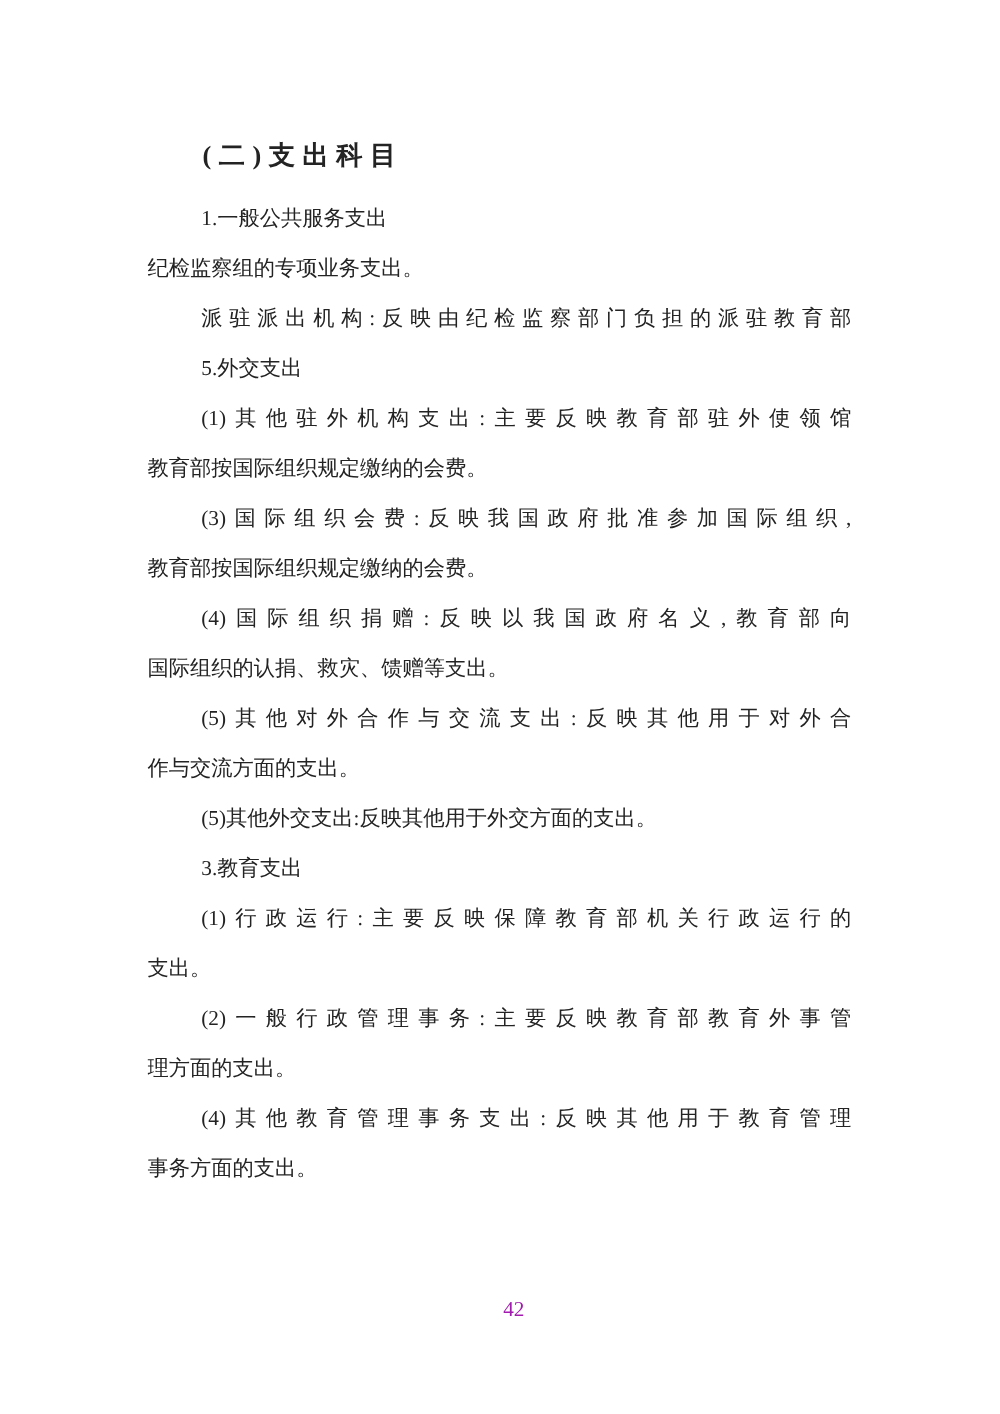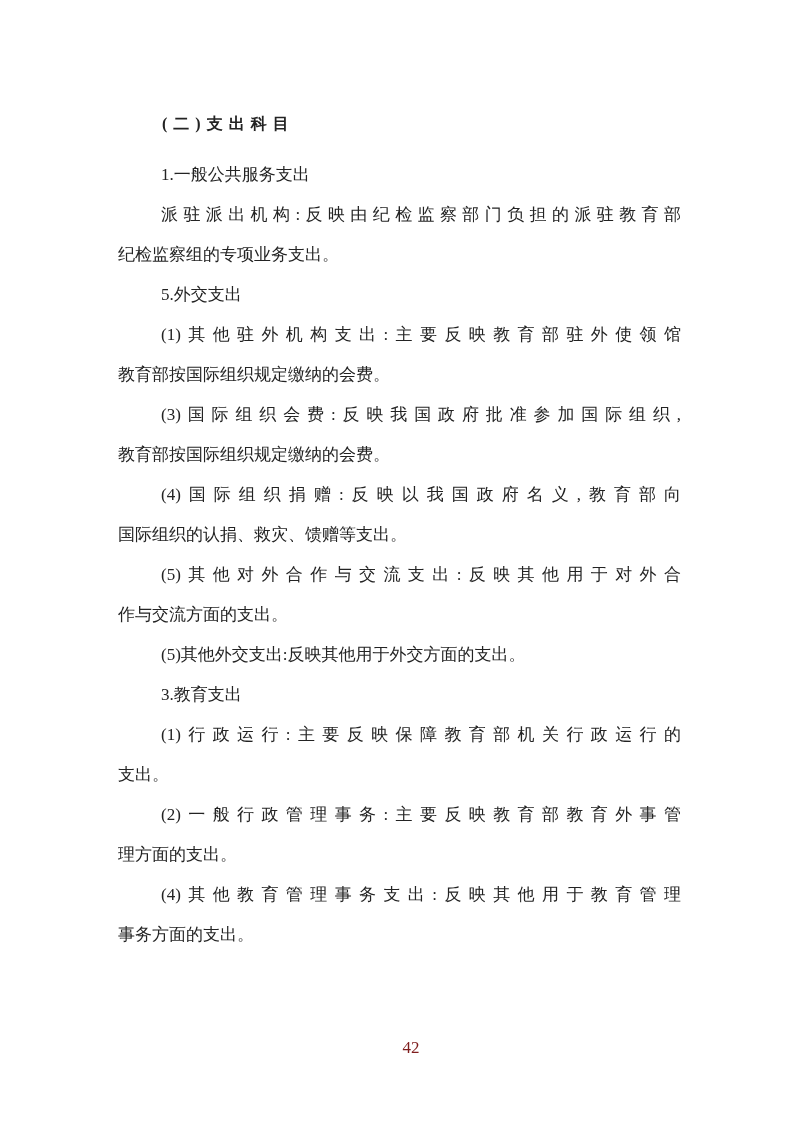--- a/index.html
+++ b/index.html
@@ -15,21 +15,21 @@
   .content {
     position: absolute;
     left: 118px;
     top: 104px;
     width: 563px;
   }
   .heading {
     margin: 0 0 11px 0;
     height: 40px;
     line-height: 40px;
-    font-size: 16px;
+    font-size: 21px;
     font-weight: bold;
     letter-spacing: 6px;
     padding-left: 44px;
     white-space: nowrap;
   }
   .para { margin: 0; padding: 0; }
   .ln {
     display: block;
     height: 40px;
     line-height: 40px;
@@ -45,38 +45,38 @@
   .pagenum {
     position: absolute;
     left: 0;
     top: 1030px;
     width: 778px;
     padding-left: 22px;
     height: 36px;
     line-height: 36px;
     text-align: center;
     font-size: 17px;
-    color: #7f1d1d;
+    color: #a21caf;
   }
 </style>
 </head>
 <body>
 
 <div class="page">
   <div class="content">
 
     <h2 class="heading">(二)支出科目</h2>
 
     <p class="para">
       <span class="ln first">1.一般公共服务支出</span>
     </p>
 
     <p class="para">
+      <span class="ln">纪检监察组的专项业务支出。</span>
       <span class="ln first fill">派驻派出机构:反映由纪检监察部门负担的派驻教育部</span>
-      <span class="ln">纪检监察组的专项业务支出。</span>
     </p>
 
     <p class="para">
       <span class="ln first">5.外交支出</span>
     </p>
 
     <p class="para">
       <span class="ln first fill">(1)其他驻外机构支出:主要反映教育部驻外使领馆</span>
     </p>
 

